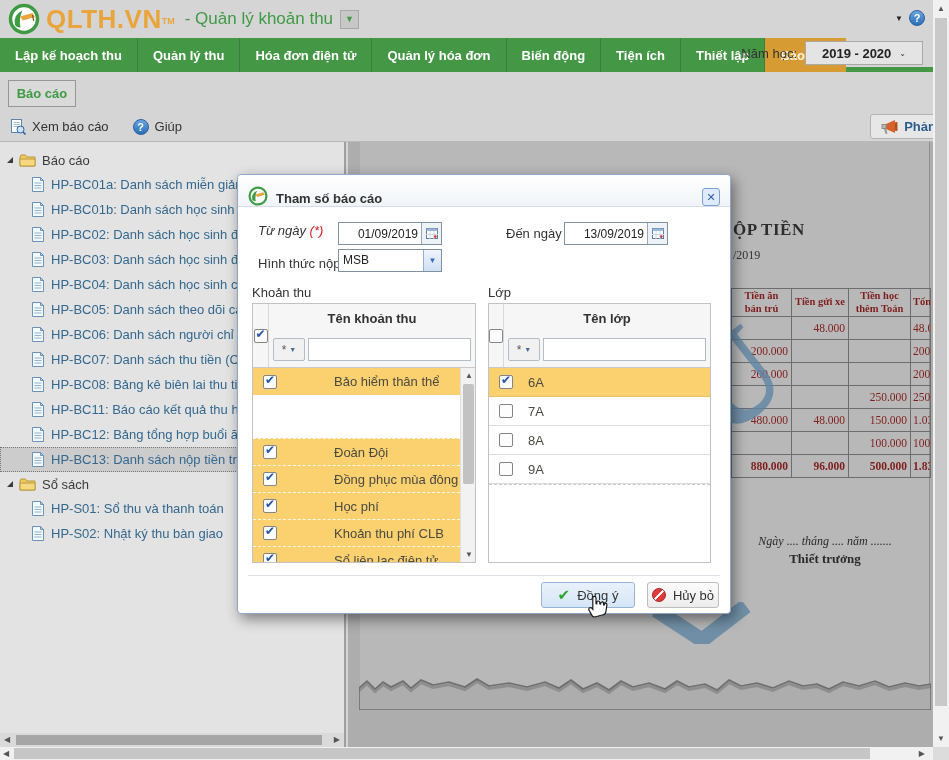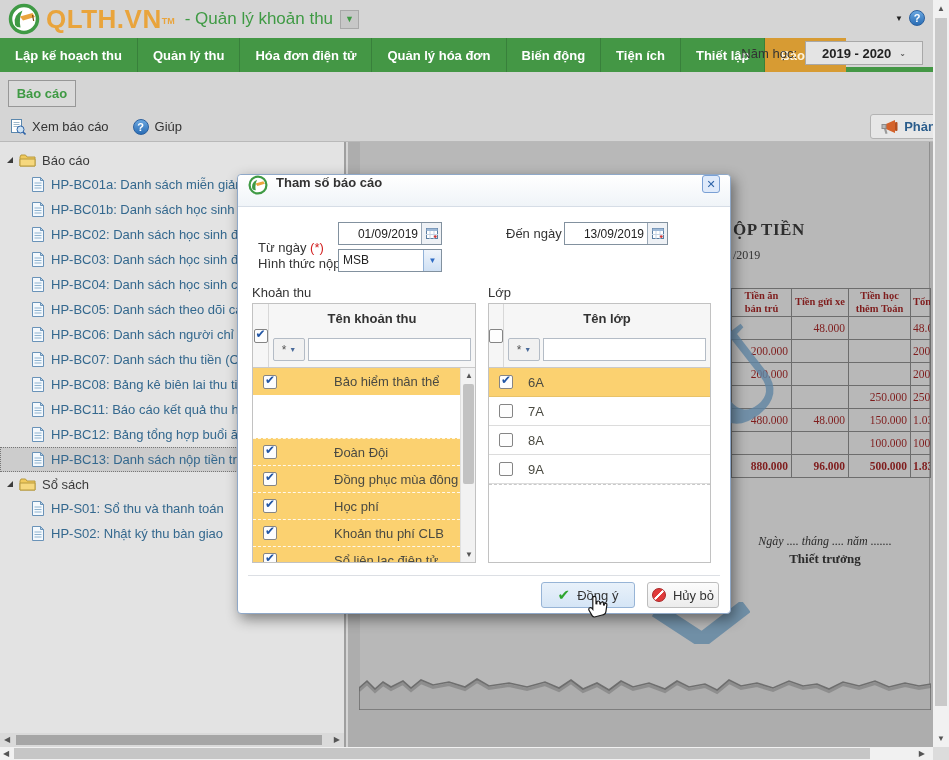--- a/index.html
+++ b/index.html
@@ -61,21 +61,21 @@
   #rpt tr.total td { font-weight:bold; }
   #sign-block { position:absolute; left:365px; top:392px; width:200px; text-align:center; font-family:"Liberation Serif","DejaVu Serif",serif; color:#2b2b2b; }
   #sign-date { font-size:12px; font-style:italic; }
   #sign-title { font-size:13px; font-weight:bold; margin-top:2px; }
   #watermark { position:absolute; left:100px; top:228px; width:380px; height:150px; line-height:150px; text-align:center; font-family:"Liberation Serif","DejaVu Serif",serif; font-size:125px; font-weight:bold; color:rgba(95,133,162,.8); transform:rotate(-38deg); z-index:3; }
   #watermark2 { position:absolute; left:290px; top:460px; z-index:3; opacity:.8; }
   #torn-edge { position:absolute; left:-1px; bottom:-20px; width:572px; height:40px; }
 
   
   #dialog { position:absolute; left:237px; top:174px; width:494px; height:440px; background:#fff; border:1px solid #8fa8c8; border-radius:4px; box-shadow:3px 5px 14px rgba(0,0,0,.45); z-index:40; }
-  #dlg-titlebar { height:32px; display:flex; align-items:flex-start; gap:8px; padding:0 10px; background:linear-gradient(#ffffff,#f0f4f8); border-bottom:1px solid #d6dde6; border-radius:4px 4px 0 0; }
+  #dlg-titlebar { height:32px; display:flex; align-items:flex-end; gap:8px; padding:0 10px; background:linear-gradient(#ffffff,#f0f4f8); border-bottom:1px solid #d6dde6; border-radius:4px 4px 0 0; }
   #dlg-title { font-size:13px; font-weight:bold; color:#333; flex:1; }
   #dlg-close { width:18px; height:18px; background:#dfeafa; border:1px solid #7aa0d4; border-radius:3px; color:#2e64a8; font-size:11px; font-weight:bold; display:flex; align-items:center; justify-content:center; }
   .dlg-label { position:absolute; font-size:13px; color:#333; }
   .req { color:#d22222; }
   .date-field { position:absolute; width:104px; height:23px; border:1px solid #82919f; background:#fff; display:flex; }
   .date-field input { flex:1; width:60px; border:none; outline:none; font-size:12px; text-align:right; padding-right:3px; font-family:inherit; color:#222; }
   .cal-btn { width:20px; border-left:1px solid #9aa8b6; background:#eef1f5; display:flex; align-items:center; justify-content:center; }
   #method-combo { position:absolute; left:100px; top:74px; width:104px; height:23px; border:1px solid #82919f; background:#fff; display:flex; }
   #method-combo .val { flex:1; font-size:12px; padding:3px 0 0 4px; color:#222; }
   #combo-btn { width:18px; background:linear-gradient(#eef4fb,#cfe0f4); border-left:1px solid #92b2d8; display:flex; align-items:center; justify-content:center; font-size:8px; color:#2e6bc4; }
@@ -454,21 +454,21 @@
   <div id="dlg-titlebar">
     <svg width="20" height="20" viewBox="0 0 32 32">
       <circle cx="16" cy="16" r="13.5" fill="#fff" stroke="#3f9a44" stroke-width="3.5"></circle>
       <path d="M7 22 Q4.5 12 14.5 7.5 Q10.5 16 12.5 24.5 Q8.5 24.5 7 22 Z" fill="#3f9a44"></path>
       <path d="M12 13.5 L24.5 10 L27 14 L15 17.5 Z" fill="#e9a43c"></path>
     </svg>
     <span id="dlg-title">Tham số báo cáo</span>
     <div id="dlg-close">✕</div>
   </div>
 
-  <span class="dlg-label" style="left:20px; top:65px;"><span>Từ ngày</span> <span class="req">(*)</span></span>
+  <span class="dlg-label" style="left:20px; top:48px;font-style:italic;"><span>Từ ngày</span> <span class="req">(*)</span></span>
   <div class="date-field" style="left:100px; top:47px;">
     <input readonly="" value="01/09/2019" style="">
     <span class="cal-btn">
       <svg width="12" height="11" viewBox="0 0 12 11">
           <rect x=".5" y=".5" width="11" height="10" fill="#fff" stroke="#5a7da0"></rect>
           <rect x=".5" y=".5" width="11" height="2.5" fill="#9db8d6"></rect>
           <line x1="4" y1="3" x2="4" y2="11" stroke="#c6d4e4"></line>
           <line x1="8" y1="3" x2="8" y2="11" stroke="#c6d4e4"></line>
           <line x1="0" y1="6.5" x2="12" y2="6.5" stroke="#c6d4e4"></line>
           <circle cx="9.3" cy="8.6" r="1.4" fill="#d03a3a"></circle>

